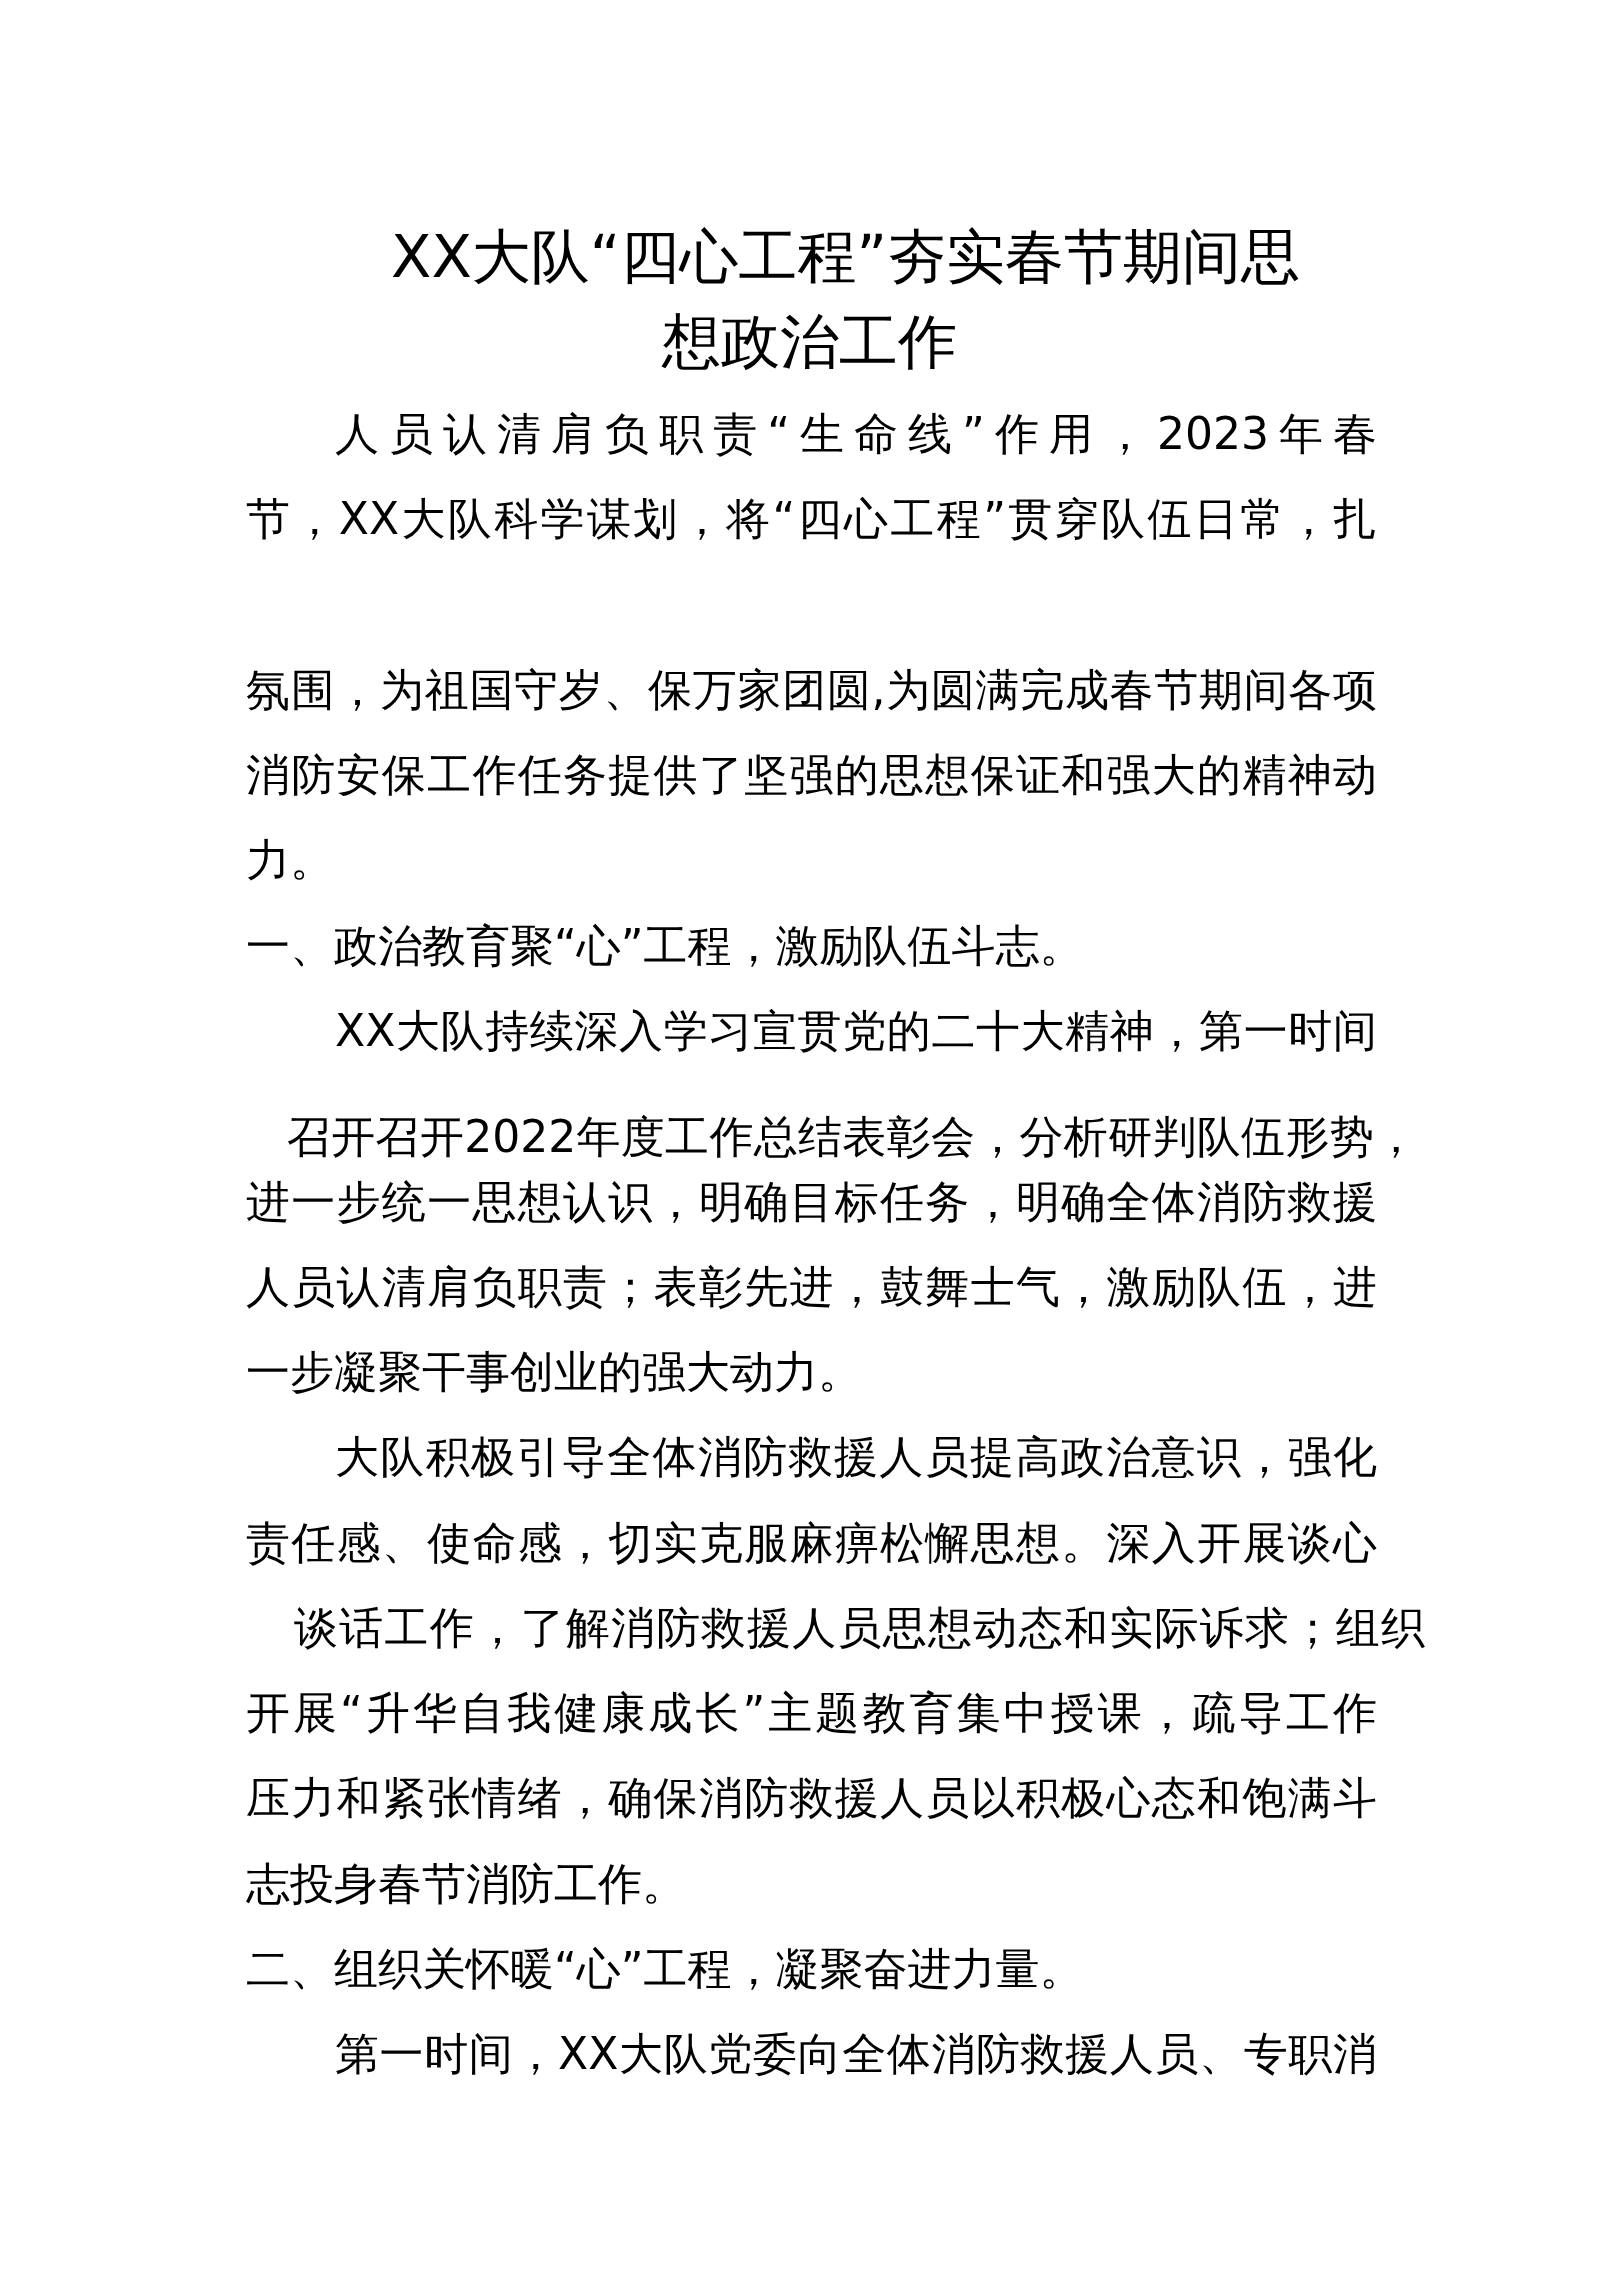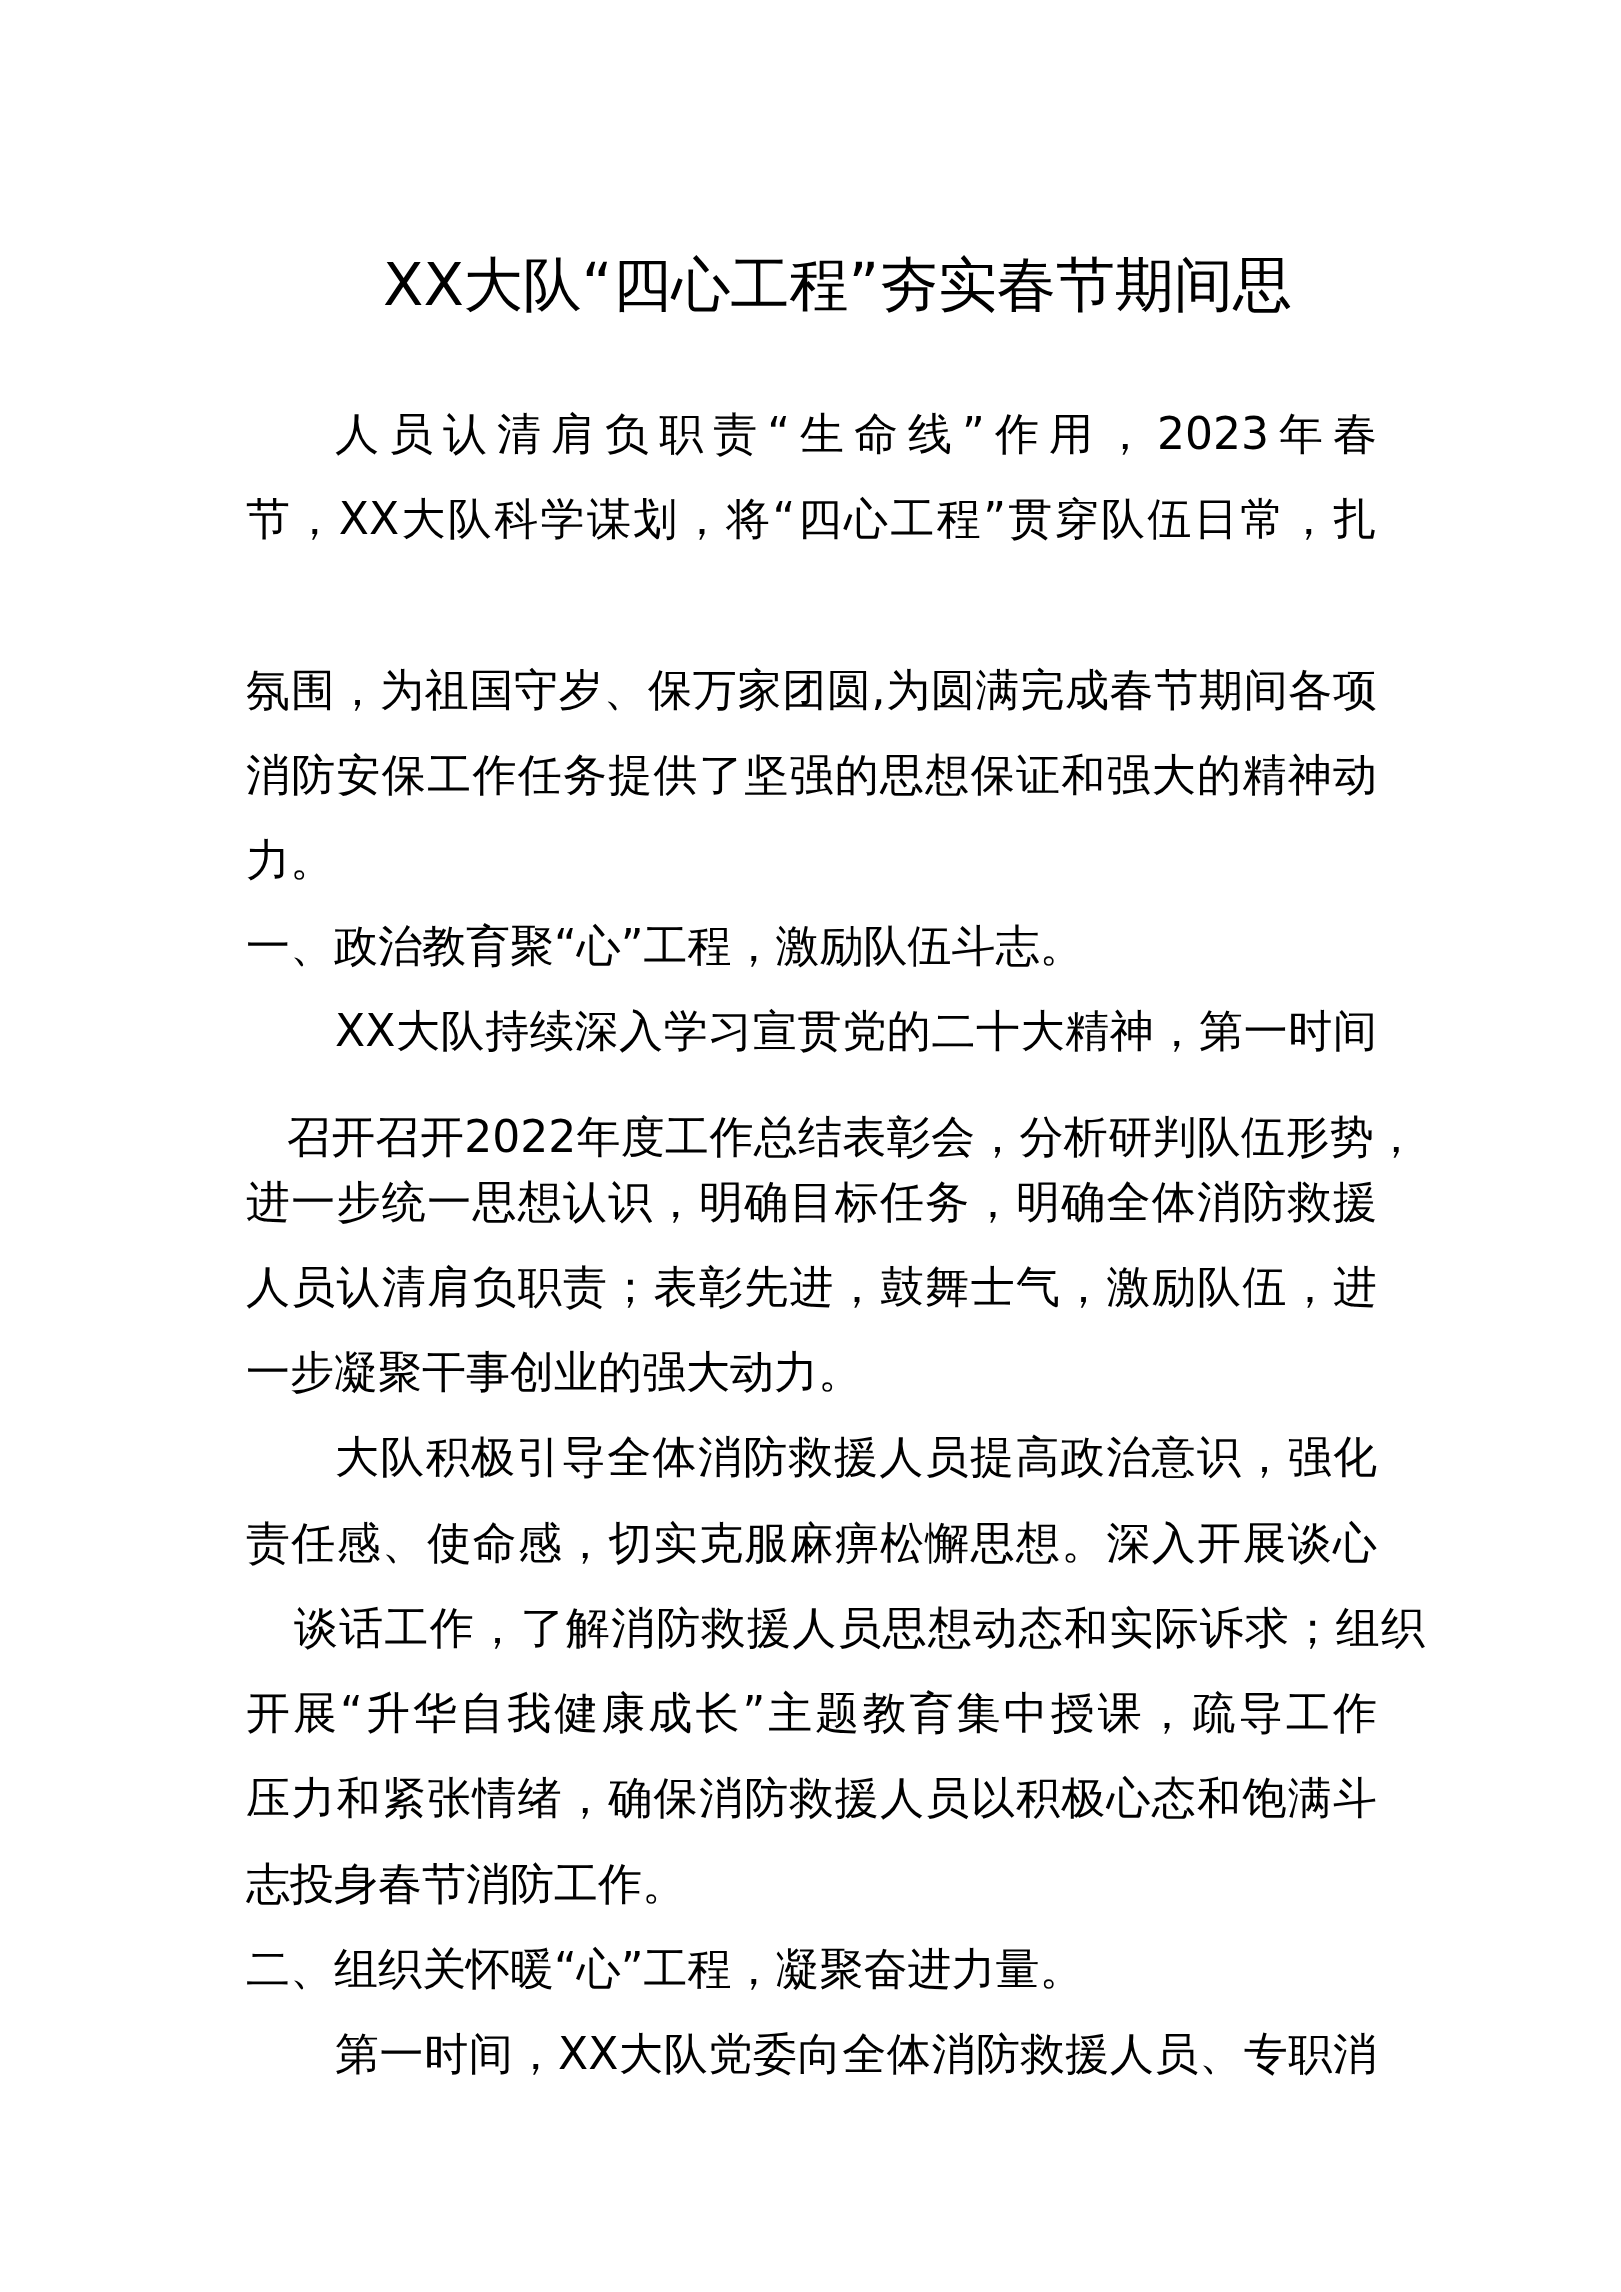--- a/index.html
+++ b/index.html
@@ -11,21 +11,22 @@
           white-space: nowrap; }
   .line.full { text-align: justify; text-align-last: justify; }
   .line.indent { left: 335px; width: 1042px; }
   .line.last { text-align: left; }
 </style>
 </head>
 <body>
 
 <div class="page">
 
-  <div class="title-line" style="left:383px; top:214px;margin-top:28px;">XX大队“四心工程”夯实春节期间思</div>
+  <div class="title-line" style="left:391px; top:214px;">XX大队“四心工程”夯实春节期间思</div>
+  <div class="title-line" style="left:662px; top:299px;">想政治工作</div>
 
   <div class="line full indent" style="top:391px;">人员认清肩负职责“生命线”作用，2023年春</div>
   <div class="line full" style="top:476px;">节，XX大队科学谋划，将“四心工程”贯穿队伍日常，扎</div>
   <div class="line full" style="top:647px;">氛围，为祖国守岁、保万家团圆,为圆满完成春节期间各项</div>
   <div class="line full" style="top:732px;">消防安保工作任务提供了坚强的思想保证和强大的精神动</div>
   <div class="line last" style="top:817px;">力。</div>
 
   <div class="line last" style="top:903px;">一、政治教育聚“心”工程，激励队伍斗志。</div>
 
   <div class="line full indent" style="top:988px;">XX大队持续深入学习宣贯党的二十大精神，第一时间</div>

